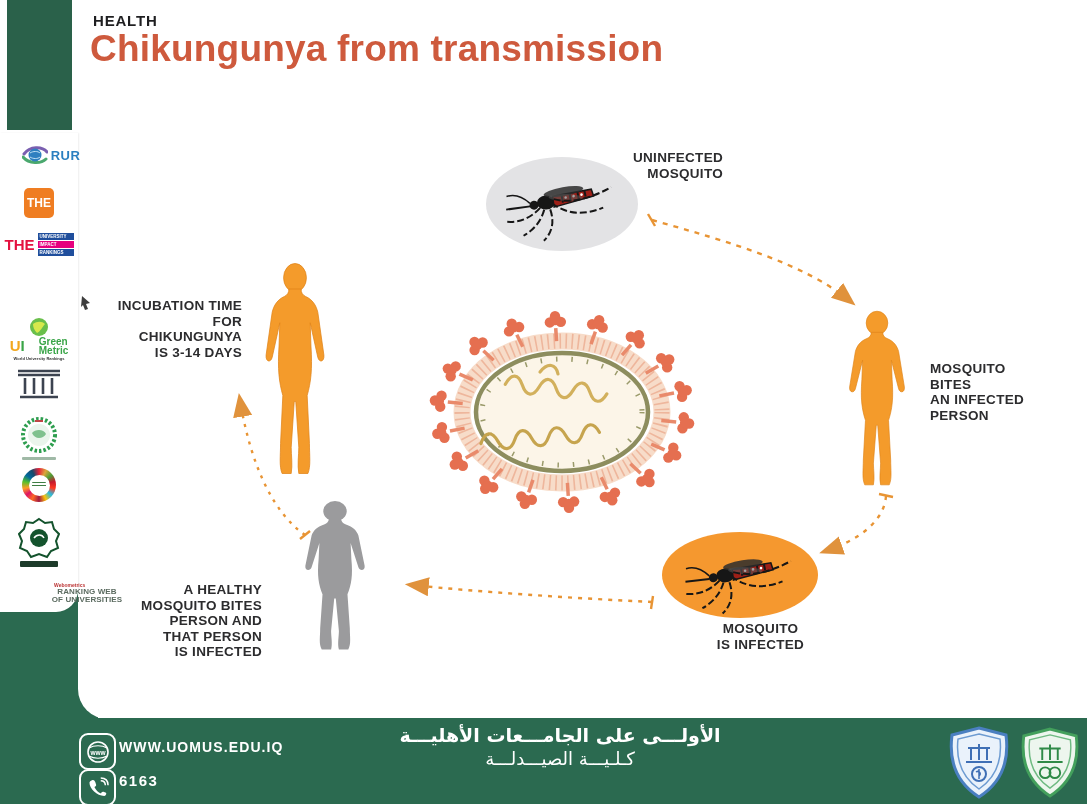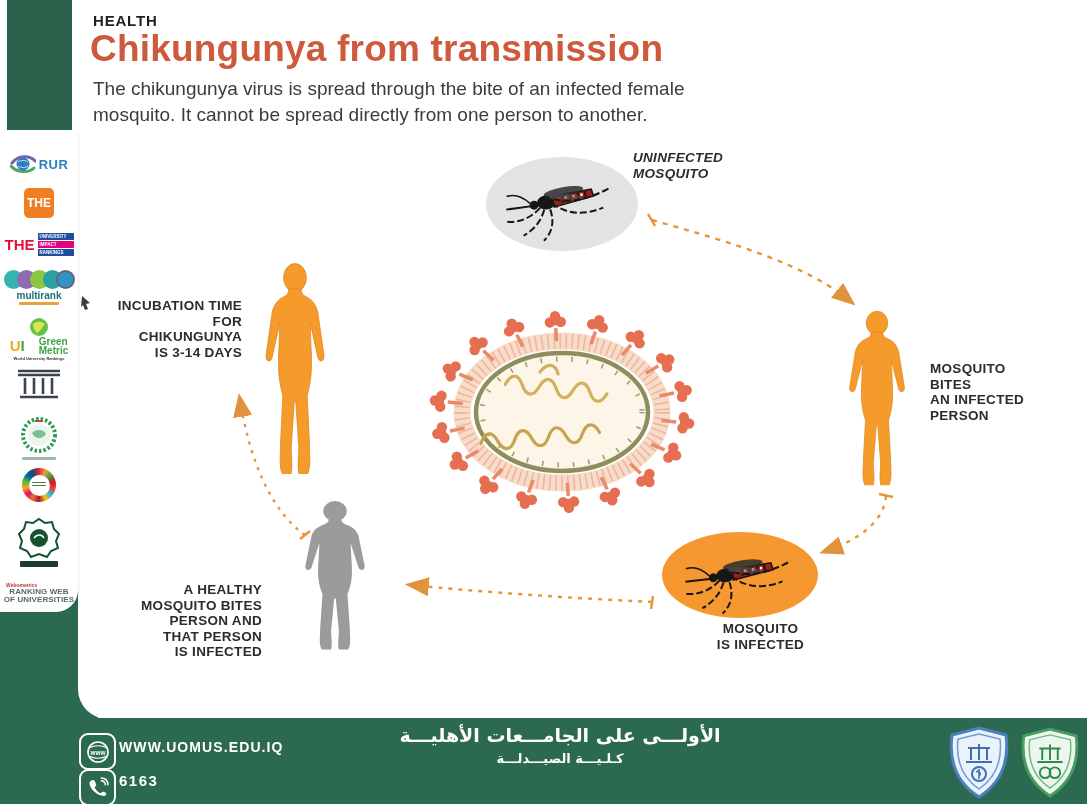--- a/index.html
+++ b/index.html
@@ -39,59 +39,55 @@
   .gm-ui{font-size:15px;font-weight:800;line-height:14px;}
   .gm-u{color:#f2a71e;} .gm-i{color:#3aa548;}
   .gm-green{color:#3aa548;font-size:10px;font-weight:700;line-height:9px;}
   .gm-cap{font-size:4px;font-weight:700;color:#333;margin-top:1px;}
   .webm-top{font-size:5px;font-weight:700;color:#b33;align-self:flex-start;margin-left:6px;}
   .webm-line{font-size:8px;font-weight:800;color:#5b6b60;line-height:8px;letter-spacing:.1px;}
 
   
   .dlabel{z-index:5;font-weight:800;font-size:13.5px;line-height:15.5px;
           letter-spacing:.3px;color:#2c2c2e;}
-  #label-uninfected{left:633px;top:150px;text-align:left;font-style:italic;}
+  #label-uninfected{left:633px;top:150px;text-align:right;}
   #label-bites-infected{left:930px;top:361px;text-align:left;}
   #label-mosq-infected{left:688px;top:621px;width:145px;text-align:center;}
   #label-bites-healthy{left:20px;top:582px;width:242px;text-align:right;}
   #label-incubation{left:0px;top:298px;width:242px;text-align:right;}
 
   #diagram-svg{left:0;top:130px;z-index:4;}
 
   
   .f-icon{position:absolute;width:33px;height:33px;border:2px solid #fff;border-radius:9px;
           display:flex;align-items:center;justify-content:center;z-index:4;}
   #footer-website{left:119px;top:739px;color:#fff;font-weight:800;font-size:14px;
                   letter-spacing:1.1px;z-index:4;}
   #footer-phone{left:119px;top:772px;color:#fff;font-weight:800;font-size:15px;
                 letter-spacing:1.5px;z-index:4;}
   #footer-center{left:330px;top:722px;width:460px;text-align:center;color:#fff;z-index:4;}
   .ar1{font-family:"DejaVu Sans",sans-serif;font-weight:700;font-size:19px;line-height:26px;}
-  .ar2{font-family:"DejaVu Sans",sans-serif;font-weight:700;font-size:13px;line-height:22px;}
+  .ar2{font-family:"DejaVu Sans",sans-serif;font-weight:400;font-size:18px;line-height:22px;}
   .college{font-size:17px;font-weight:700;letter-spacing:2.5px;line-height:26px;}
   .shield{position:absolute;z-index:4;}
 
   #cursor-artifact{left:80px;top:295px;width:12px;height:16px;z-index:7;}
 </style>
 </head>
 <body>
 
 <div id="page">
 
   <div class="abs" id="green-left-col"></div>
   <div class="abs" id="white-main-patch"></div>
   <div class="abs" id="footer-band"></div>
   <div class="abs" id="green-top-block"></div>
 
   <div class="abs" id="category">HEALTH</div>
   <div class="abs" id="page-title">Chikungunya from transmission</div>
-  <div class="abs" id="subtitle">
-    <div>The chikungunya virus is spread through the bite of an infected female</div>
-    <div>mosquito.  It cannot be spread directly from one person to another.</div>
-  </div>
 
   <svg class="abs" id="diagram-svg" width="1087" height="590" viewBox="0 130 1087 590">
     <defs>
       <marker id="ah" markerWidth="12" markerHeight="10" refX="7" refY="4" orient="auto">
         <path d="M0,0 L10,4 L0,8 Z" fill="#e0923c"></path>
       </marker>
       <g id="person-shape">
         <ellipse cx="50" cy="21" rx="15" ry="19"></ellipse>
         <path d="M42,36 C42,41 40,44 36,46 C27,50 22,58 20,67 L12,124 C11,133 18,135 20,127
                  L30,81 L29,112 C27,143 29,160 34,178 L31,242 C31,258 29,272 33,282 L45,282
@@ -270,21 +266,21 @@
     <div>IS INFECTED</div>
   </div>
   <div class="abs dlabel" id="label-incubation">
     <div>INCUBATION TIME</div>
     <div>FOR</div>
     <div>CHIKUNGUNYA</div>
     <div>IS 3-14 DAYS</div>
   </div>
 
   <div class="abs" id="sidebar">
-    <div class="logo" style="top:13px;height:36px;">
+    <div class="logo" style="top:4px;height:36px;padding-left:12px;">
       <div class="lg-row">
         <svg width="26" height="26" viewBox="0 0 26 26">
           <path d="M2,12 C8,4 20,4 25,10" fill="none" stroke="#7a5fb0" stroke-width="3" stroke-linecap="round"></path>
           <path d="M1,15 C7,22 19,22 24,17" fill="none" stroke="#4aa86e" stroke-width="3" stroke-linecap="round"></path>
           <circle cx="13" cy="13" r="6.5" fill="#2f7fc0"></circle>
           <path d="M8,11 C11,9 16,9 18,11 M8,15 C11,17 16,17 18,15" stroke="#bfe0f5" stroke-width="1" fill="none"></path>
         </svg>
         <span class="rur-text">RUR</span>
       </div>
     </div>
@@ -293,31 +289,20 @@
     </div>
     <div class="logo" style="top:95px;height:32px;">
       <div class="lg-row">
         <span class="impact-the">THE</span>
         <span class="impact-bars">
           <span class="impact-bar" style="background:#1f4e9c;">UNIVERSITY</span>
           <span class="impact-bar" style="background:#e6007e;">IMPACT</span>
           <span class="impact-bar" style="background:#1f4e9c;">RANKINGS</span>
         </span>
       </div>
-    </div>
-    <div class="logo" style="top:130px;height:48px;">
-      <div class="mr-circles">
-        <span class="mr-c" style="background:#35b5ad;margin-left:0;"></span>
-        <span class="mr-c" style="background:#8c6bb1;"></span>
-        <span class="mr-c" style="background:#8dc63f;"></span>
-        <span class="mr-c" style="background:#2aa0a5;"></span>
-        <span class="mr-c" style="background:#3193c6;border:2px solid #5e6b74;box-sizing:border-box;"></span>
-      </div>
-      <div class="mr-text">multirank</div>
-      <div class="tiny-bar" style="width:40px;background:#e8a13c;margin-top:1px;"></div>
     </div>
     <div class="logo" style="top:184px;height:44px;">
       <svg width="20" height="20" viewBox="0 0 20 20">
         <circle cx="10" cy="10" r="9" fill="#6abf4b"></circle>
         <path d="M4,7 C8,4 13,4 16,7 C13,10 12,14 8,16 C5,13 4,10 4,7 Z" fill="#d7e84c"></path>
       </svg>
       <div class="lg-row" style="gap:14px;">
         <span class="gm-ui"><span class="gm-u">U</span><span class="gm-i">I</span></span>
         <span>
           <div class="gm-green">Green</div>
@@ -353,21 +338,21 @@
       </div>
     </div>
     <div class="logo" style="top:380px;height:58px;">
       <svg width="42" height="42" viewBox="0 0 42 42">
         <path d="M21,2 L27,6 L34,5 L36,12 L41,17 L38,24 L40,31 L33,34 L29,40 L21,37 L13,40 L9,34 L2,31 L4,24 L1,17 L6,12 L8,5 L15,6 Z" fill="#ffffff" stroke="#14532d" stroke-width="2"></path>
         <circle cx="21" cy="21" r="9" fill="#14532d"></circle>
         <path d="M16,21 C19,17 24,17 26,21" stroke="#fff" stroke-width="1.5" fill="none"></path>
       </svg>
       <div class="tiny-bar" style="width:38px;height:6px;background:#1d3b2a;margin-top:2px;"></div>
     </div>
-    <div class="logo" style="top:446px;height:28px;">
+    <div class="logo" style="top:446px;height:28px;padding-left:48px;">
       <div class="webm-top">Webometrics</div>
       <div class="webm-line">RANKING WEB</div>
       <div class="webm-line">OF UNIVERSITIES</div>
     </div>
   </div>
 
   <svg class="abs" id="cursor-artifact" viewBox="0 0 12 16">
     <path d="M2,1 L10,8 L6,9 L8,14 L5,15 L3,10 L1,12 Z" fill="#1c1c1c" opacity=".85"></path>
   </svg>
 

